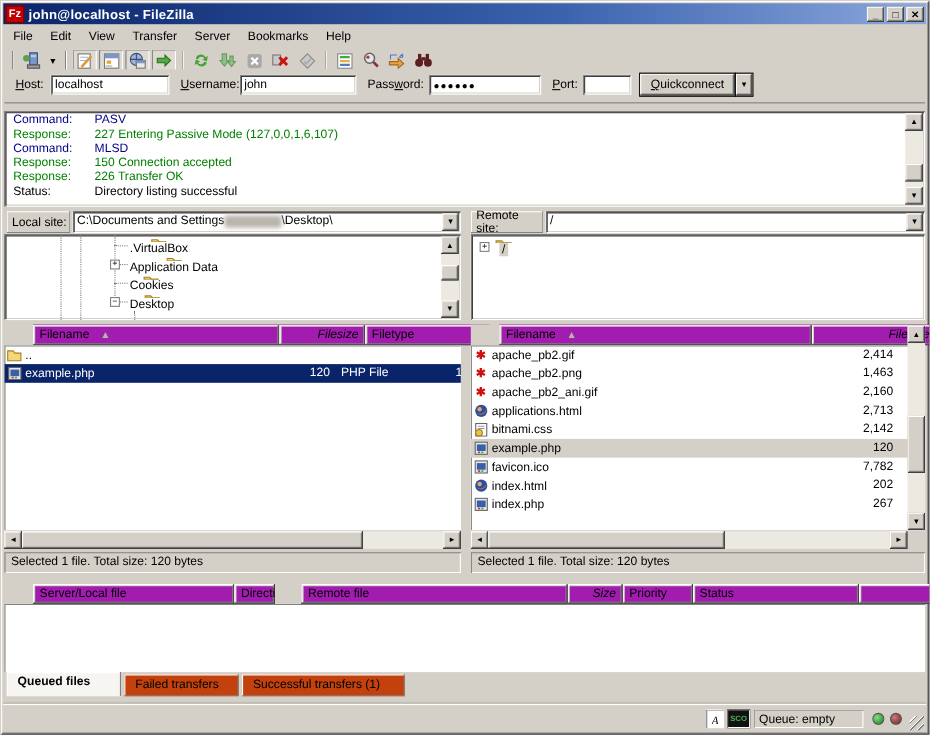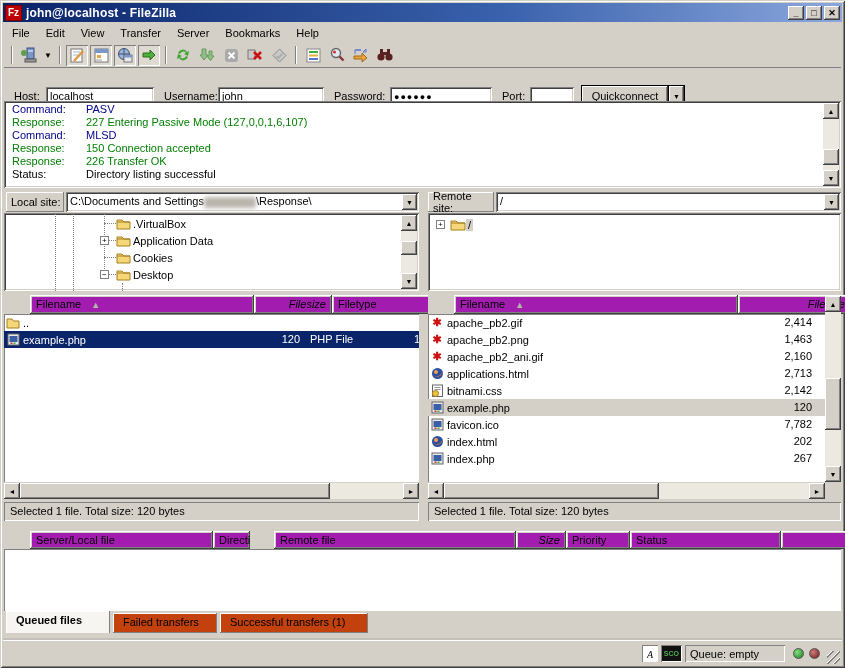--- a/index.html
+++ b/index.html
@@ -18,21 +18,21 @@
   
   .menubar{position:absolute;left:4px;top:23px;width:837px;height:19px;display:flex;align-items:center;}
   .menu-item{padding:2px 8px;}
   
   .toolbar{position:absolute;left:4px;top:43px;width:837px;height:25px;display:flex;align-items:center;gap:2px;padding-left:4px;box-sizing:border-box;border-bottom:1px solid #808080;}
   .tbtn{width:22px;height:21px;display:flex;align-items:center;justify-content:center;}
   .tbtn.toggled{box-shadow:inset 1px 1px 0 #808080, inset -1px -1px 0 #fff;background:#dedad2;}
   .tsep{width:2px;height:18px;margin:0 3px;box-shadow:inset 1px 0 0 #808080, inset -1px 0 0 #fff;}
   .tdrop{width:12px;height:21px;display:flex;align-items:center;justify-content:center;font-size:8px;}
   
-  .quickbar{position:absolute;left:4px;top:82px;width:837px;height:30px;border-bottom:1px solid #808080;background:#d4d0c8;}
+  .quickbar{position:absolute;left:4px;top:63px;width:837px;height:30px;border-bottom:1px solid #808080;background:#d4d0c8;}
   .qlabel{position:absolute;top:8px;}
   .qfield{position:absolute;top:5px;height:18px;background:#fff;box-shadow:inset 1px 1px 0 #808080, inset -1px -1px 0 #fff, inset 2px 2px 0 #404040, inset -2px -2px 0 #d4d0c8;padding:3px 4px 0 4px;box-sizing:border-box;white-space:nowrap;overflow:hidden;}
   .qbtn{position:absolute;top:4px;height:20px;display:flex;align-items:center;justify-content:center;background:#d4d0c8;box-shadow:0 0 0 1px #000, inset -1px -1px 0 #404040, inset 1px 1px 0 #fff, inset -2px -2px 0 #808080, inset 2px 2px 0 #d4d0c8;}
   u{text-decoration:underline;}
   
   .log{position:absolute;left:4px;top:101px;width:837px;height:87px;background:#fff;box-shadow:inset 1px 1px 0 #808080, inset -1px -1px 0 #fff, inset 2px 2px 0 #404040, inset -2px -2px 0 #d4d0c8;}
   .log-line{position:relative;height:13px;line-height:13px;padding-left:6px;}
   .log-msg{position:absolute;left:80px;top:0;white-space:nowrap;}
   .c-cmd{color:#00008b;}
   .c-resp{color:#007f00;}
@@ -44,21 +44,21 @@
   .sb-thumb{position:absolute;background:#d4d0c8;box-shadow:inset -1px -1px 0 #404040, inset 1px 1px 0 #fff, inset -2px -2px 0 #808080, inset 2px 2px 0 #d4d0c8;}
   
   .site-label{position:absolute;top:0;height:20px;display:flex;align-items:center;padding-left:5px;box-sizing:border-box;}
   .combo{position:absolute;top:0;height:20px;background:#fff;box-shadow:inset 1px 1px 0 #808080, inset -1px -1px 0 #fff, inset 2px 2px 0 #404040, inset -2px -2px 0 #d4d0c8;padding:3px 18px 0 4px;box-sizing:border-box;white-space:nowrap;overflow:hidden;}
   .combo-arrow{position:absolute;top:2px;width:15px;height:16px;display:flex;align-items:center;justify-content:center;font-size:7px;background:#d4d0c8;box-shadow:inset -1px -1px 0 #404040, inset 1px 1px 0 #fff, inset -2px -2px 0 #808080, inset 2px 2px 0 #d4d0c8;}
   .blurred{display:inline-block;width:52px;height:11px;vertical-align:middle;background:#b9b5ad;filter:blur(2px);border-radius:2px;}
   
   .tree{position:absolute;background:#fff;box-shadow:inset 1px 1px 0 #808080, inset -1px -1px 0 #fff, inset 2px 2px 0 #404040, inset -2px -2px 0 #d4d0c8;overflow:hidden;}
   .dotv{position:absolute;width:1px;border-left:1px dotted #808080;}
   .doth{position:absolute;height:1px;border-top:1px dotted #808080;}
-  .tree-row{position:absolute;height:17px;display:flex;align-items:center;}
+  .tree-row{position:absolute;height:17px;display:flex;align-items:center;flex-direction:column;}
   .expander{position:absolute;width:9px;height:9px;background:#fff;border:1px solid #808080;font-size:8px;line-height:8px;text-align:center;box-sizing:border-box;font-family:"Liberation Mono",monospace;}
   .tree-label{padding:0 2px;}
   .sel-inactive{background:#d4d0c8;}
   
   .hdr-row{position:absolute;height:19px;background:#d4d0c8;}
   .hdr-cell{position:absolute;top:0;height:19px;box-sizing:border-box;padding:3px 6px 0 6px;background:#a21caf;box-shadow:inset -1px -1px 0 #404040, inset 1px 1px 0 #fff, inset -2px -2px 0 #808080, inset 2px 2px 0 #d4d0c8;white-space:nowrap;overflow:hidden;margin-left:26px;}
   .hdr-right{text-align:right;font-style:italic;}
   .sort-asc{display:inline-block;margin-left:10px;color:#b8b4ac;font-size:9px;text-shadow:0 0 1px #888;}
   
   .list{position:absolute;background:#fff;box-shadow:inset 1px 1px 0 #808080, inset -1px -1px 0 #fff;overflow:hidden;}
@@ -237,21 +237,21 @@
     </div>
     <div class="sb-v" style="right:2px;top:2px;bottom:2px;">
       <div class="sb-btn" style="top:0;">▲</div>
       <div class="sb-thumb" style="left:0;width:16px;top:46px;height:16px;"></div>
       <div class="sb-btn" style="bottom:0;">▼</div>
     </div>
   </div>
 
   <div class="abs" style="left:4px;top:192px;width:415px;height:20px;">
     <div class="site-label outset1" style="left:2px;width:58px;">Local site:</div>
-    <div class="combo" style="left:62px;right:0;"><span>C:\Documents and Settings</span><span class="blurred"></span><span>\Response\</span></div>
+    <div class="combo" style="left:62px;right:0;"><span>C:\Documents and Settings</span><span class="blurred"></span><span>\Desktop\</span></div>
     <div class="combo-arrow" style="right:2px;">▼</div>
   </div>
 
   <div class="abs" style="left:428px;top:192px;width:413px;height:20px;">
     <div class="site-label outset1" style="left:0px;width:66px;">Remote site:</div>
     <div class="combo" style="left:68px;right:0;">/</div>
     <div class="combo-arrow" style="right:2px;">▼</div>
   </div>
 
   <div class="tree" style="left:4px;top:213px;width:415px;height:78px;">

